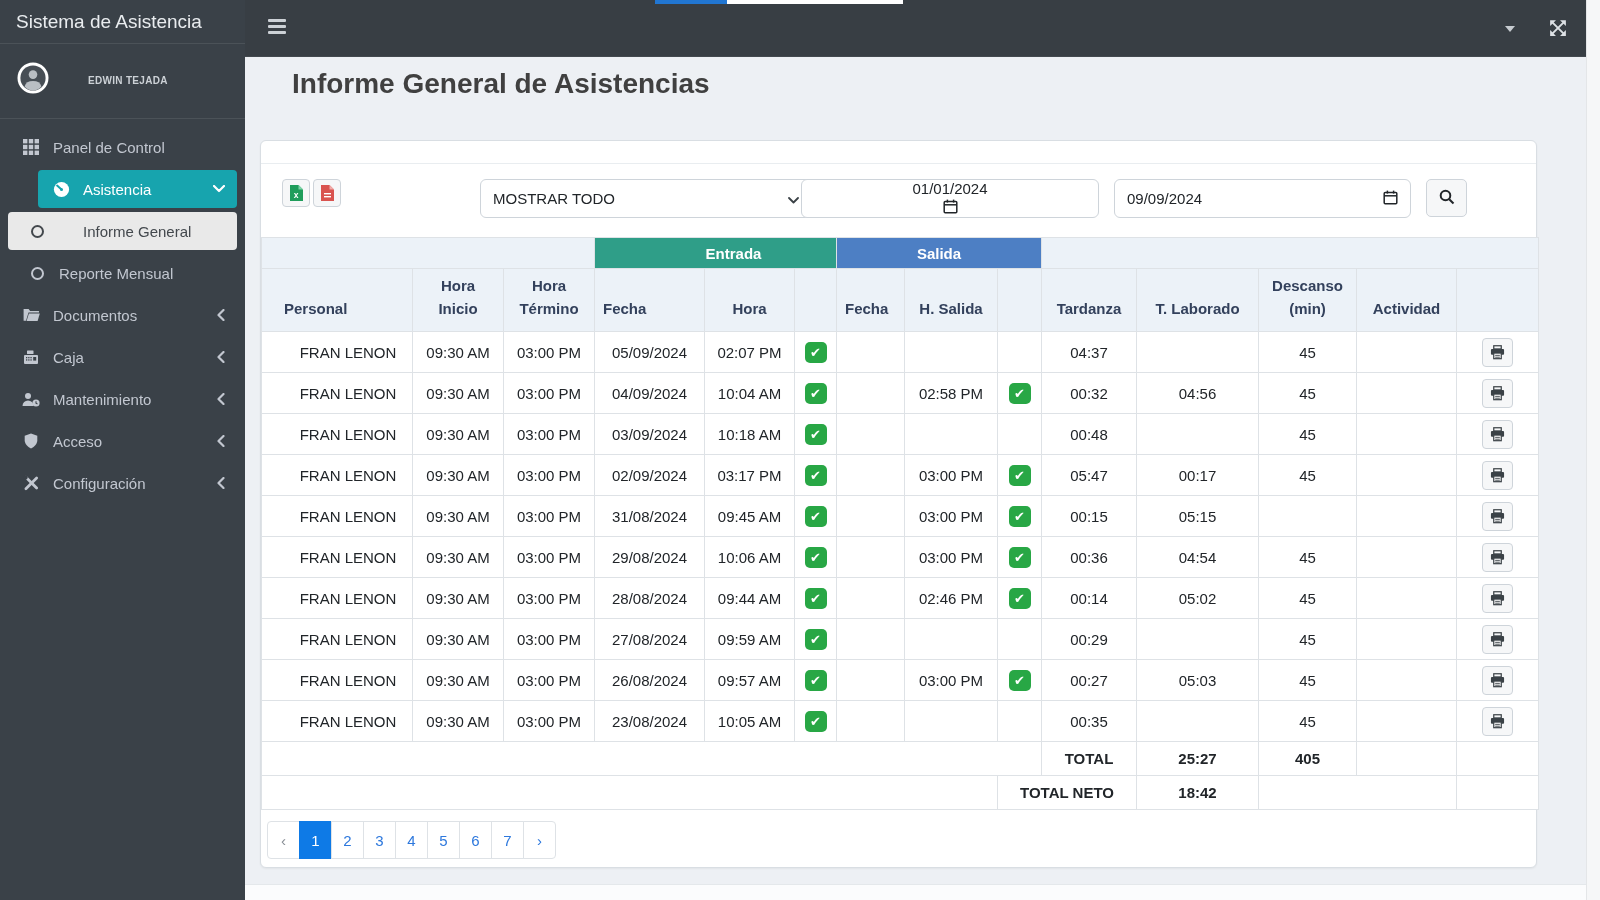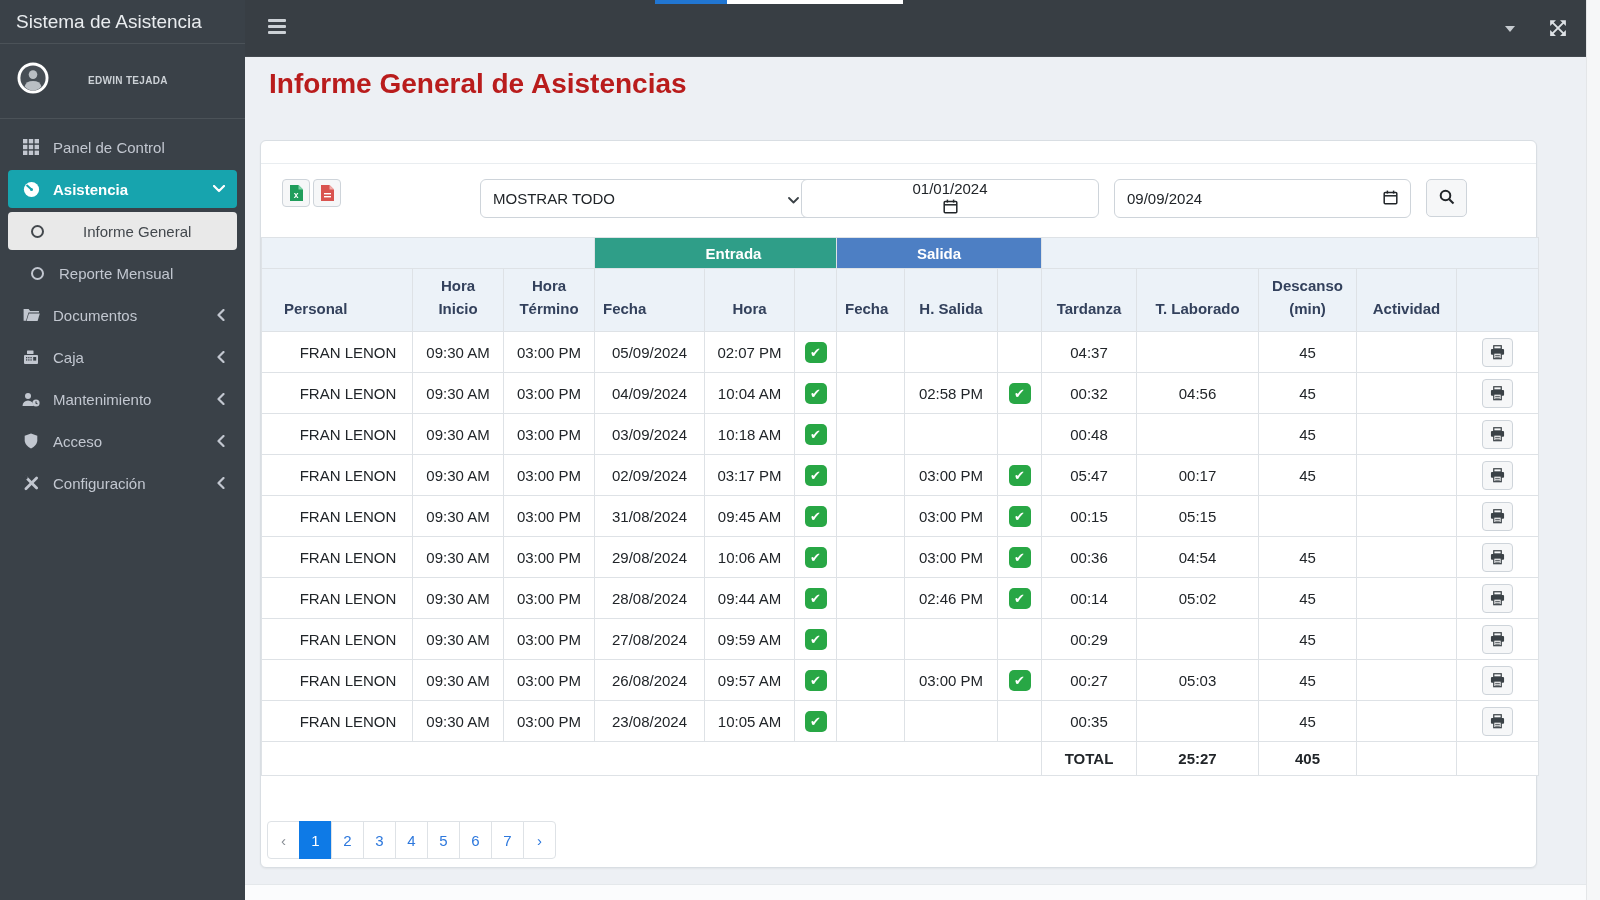--- a/index.html
+++ b/index.html
@@ -17,37 +17,37 @@
            color:#e9ecef; font-size:19px; border-bottom:1px solid rgba(255,255,255,.09); }
   .user-panel { display:flex; align-items:center; gap:13px; padding:17px 16px 19px;
                 border-bottom:1px solid rgba(255,255,255,.09); }
   .user-name { color:#ccd1d6; font-size:10px; font-weight:bold; letter-spacing:.3px;padding-left:25px; }
   .nav { padding:9px 8px; }
   .nav-item { height:38px; margin-bottom:4px; display:flex; align-items:center;
               color:#c2c7d0; font-size:15px; border-radius:4px; padding:0 12px 0 12px; cursor:pointer; }
   .nav-item .ico { width:22px; margin-right:11px; display:flex; justify-content:center; align-items:center; }
   .nav-item .lbl { white-space:nowrap; }
   .nav-item .chev { margin-left:auto; display:flex; align-items:center; }
-  .nav-item.active { background: var(--sidebar_active,#17a4ae); color:#fff; font-weight:bold; }
+  .nav-item.active { background: var(--sidebar_active,#17a4ae); color:#fff; font-weight:normal;margin-left:30px; }
   .nav-item.sub { padding-left:18px; }
   .nav-item.sub-active { background:#e9e9e9; color:#43484d;gap:24px; }
   .ring { width:13px; height:13px; border:2px solid currentColor; border-radius:50%; display:inline-block; }
   
   .navbar { position:absolute; left:245px; right:0; top:0; height:57px; background:#383e44; z-index:1;
             border-bottom:1px solid rgba(255,255,255,.06);}
   .hamburger { position:absolute; left:23px; top:19px; width:18px; cursor:pointer; }
   .hamburger span { display:block; height:3px; background:#ccd1d6; margin-bottom:3px; border-radius:1px; }
   .nb-caret { position:absolute; right:85px; top:26px; width:0; height:0;
               border-left:5px solid transparent; border-right:5px solid transparent;
               border-top:6px solid #c6cbd0; cursor:pointer; }
   .nb-expand { position:absolute; right:33px; top:19px; cursor:pointer; }
   .progress-blue { position:absolute; left:655px; top:0; width:72px; height:4px; background:var(--progress_blue,#2176d2); z-index:6; }
   .progress-white{ position:absolute; left:727px; top:0; width:176px; height:4px; background:#fff; z-index:6; }
   
-  .page-title { position:absolute; left:269px; top:68px; font-size:28px; color:#b91c1c; }
+  .page-title { position:absolute; left:292px; top:68px; font-size:28px; color:#404040; }
   .card { position:absolute; left:260px; top:140px; width:1277px; height:728px; background:#fff;
           border:1px solid #d9dee3; border-radius:6px; box-shadow:0 1px 2px rgba(0,0,0,.05); }
   .card-divider { position:absolute; left:0; right:0; top:22px; border-top:1px solid #e9edf0; }
   
   .tool-btn { position:absolute; top:38px; width:28px; height:28px; background:#f6f7f8;
               border:1px solid #ced4da; border-radius:4px; display:flex; align-items:center;
               justify-content:center; cursor:pointer; }
   .ctrl { position:absolute; top:38px; height:39px; background:#fff; border:1px solid #ced4da;
           border-radius:6px; display:flex; align-items:center; padding:0 12px; font-size:15px;
           color:#212529; cursor:pointer; }
@@ -623,20 +623,27 @@
       </tbody>
     <tbody>
       <tr class="trow">
         <td colspan="9" class="nb"></td>
         <td>TOTAL</td>
         <td>25:27</td>
         <td>405</td>
         <td></td>
         <td class="nb"></td>
       </tr>
+      <tr class="trow">
+        <td colspan="8" class="nb"></td>
+        <td colspan="2">TOTAL NETO</td>
+        <td>18:42</td>
+        <td colspan="2"></td>
+        <td class="nb"></td>
+      </tr>
     </tbody>
   </table>
 
   <nav class="pagination">
     <div class="page-item">‹</div>
     <div class="page-item active">1</div>
     <div class="page-item">2</div>
     <div class="page-item">3</div>
     <div class="page-item">4</div>
     <div class="page-item">5</div>

